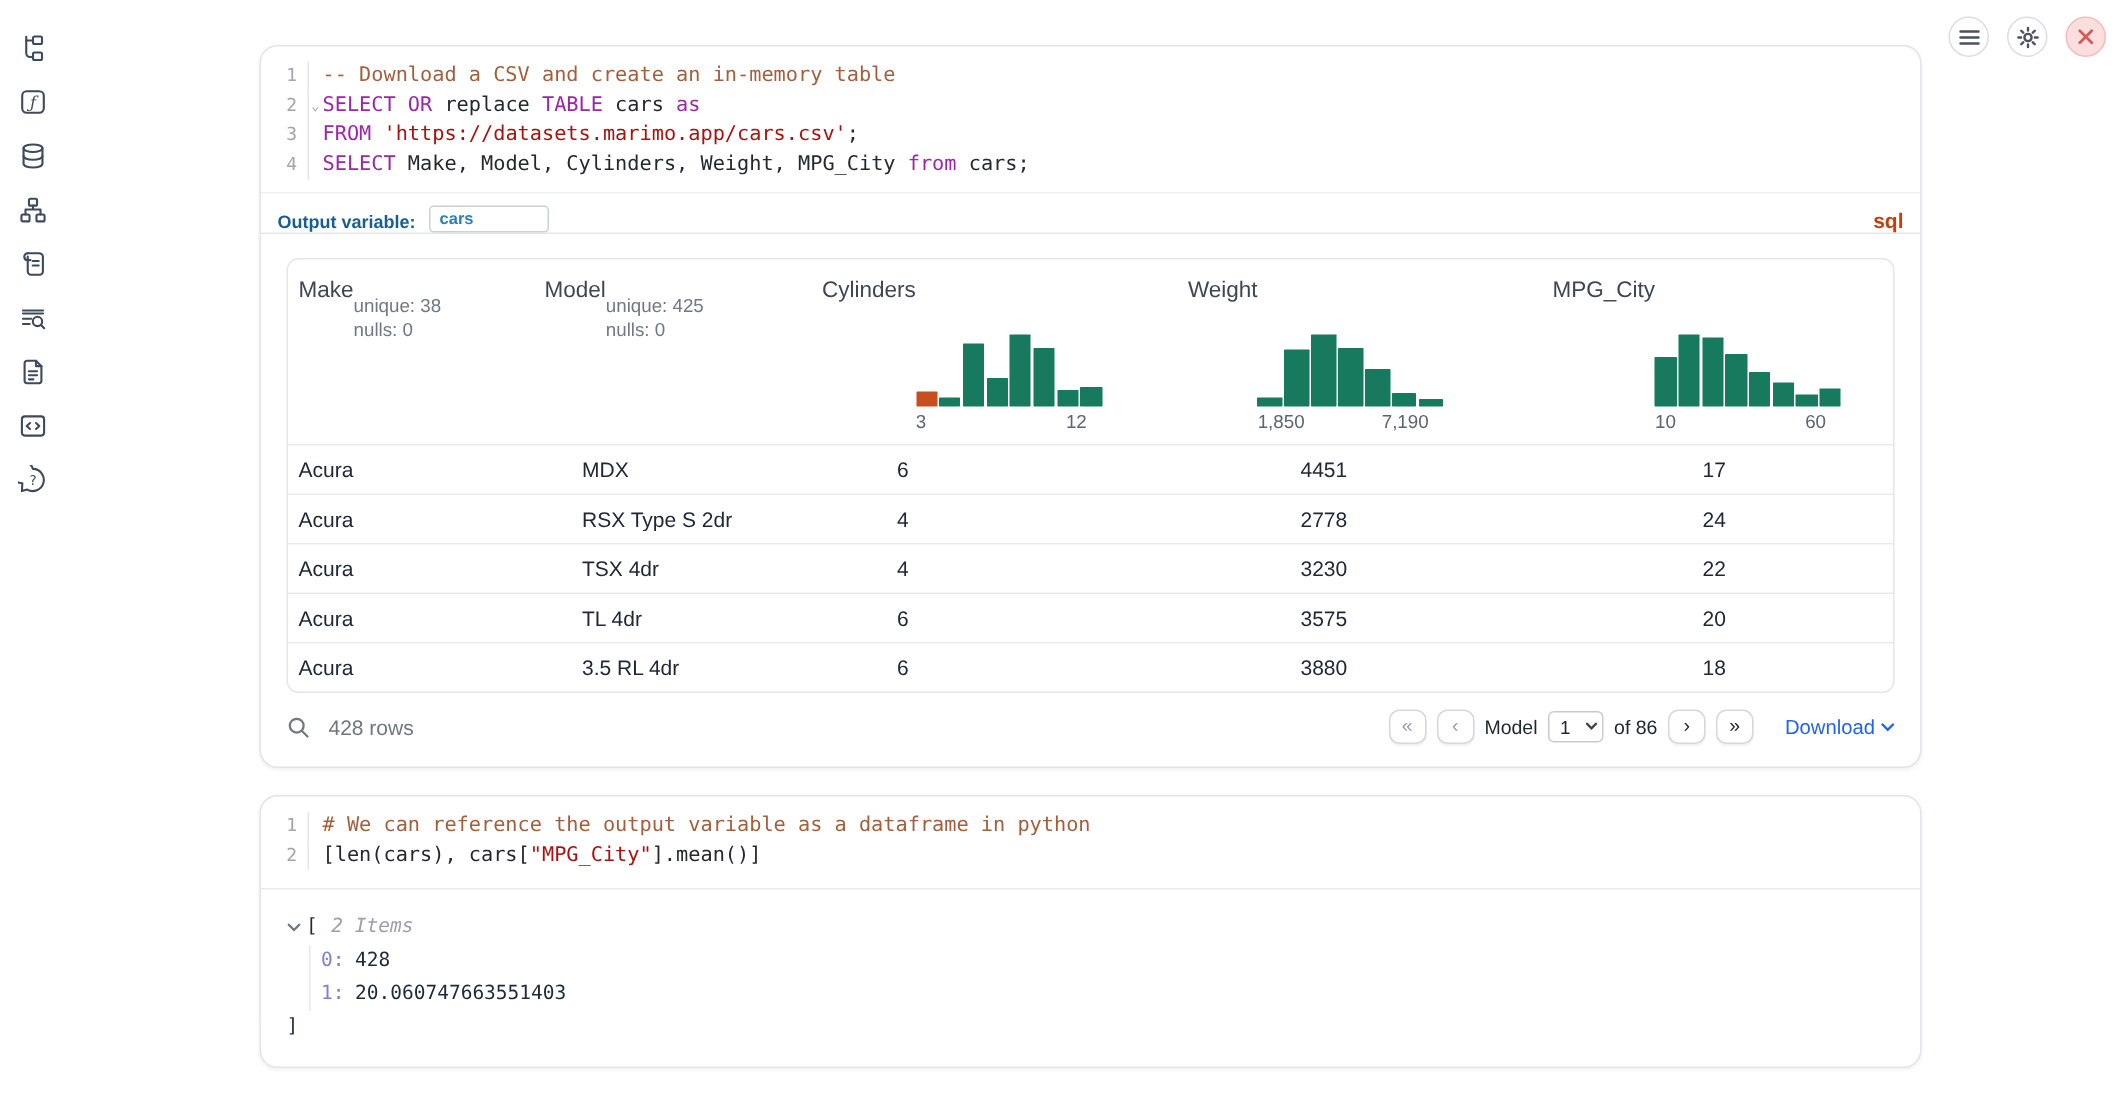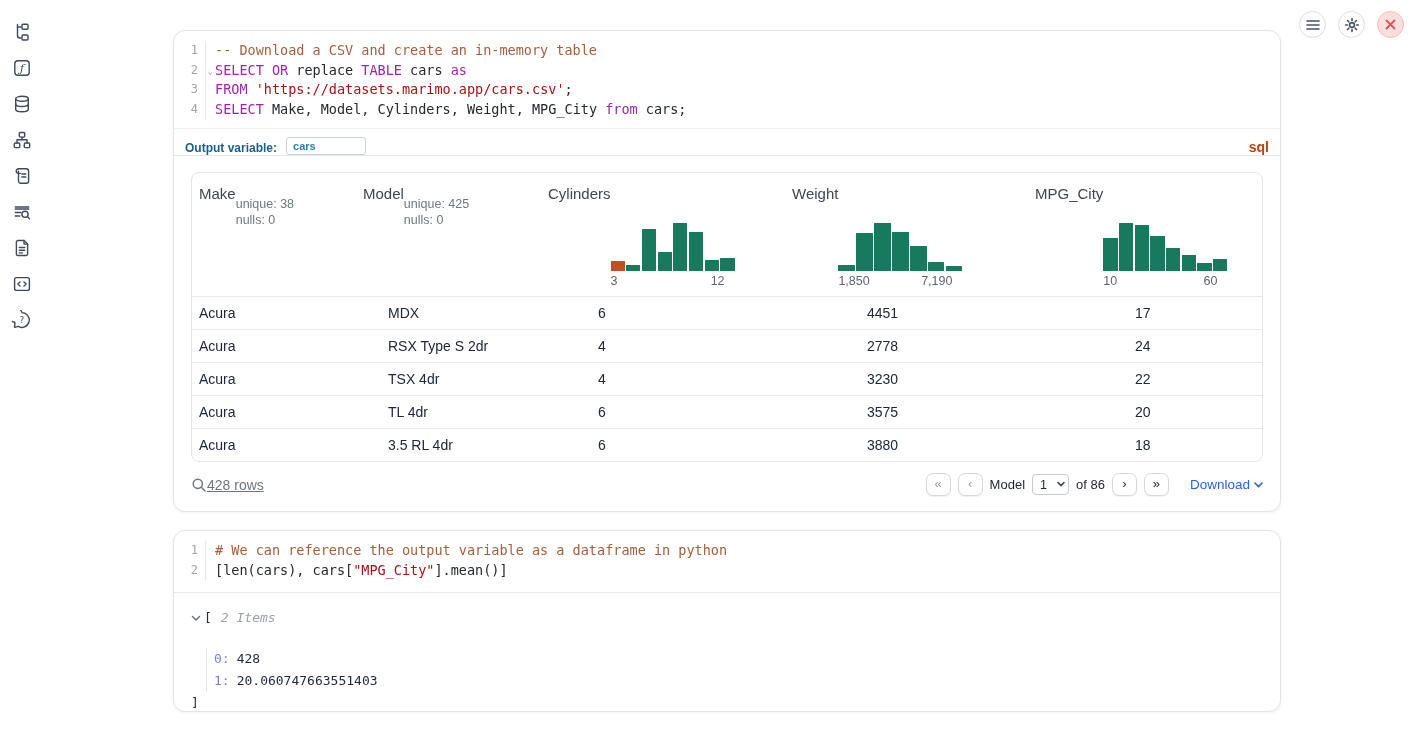--- a/index.html
+++ b/index.html
@@ -62,21 +62,21 @@
   .hist-labels { display:flex; justify-content:space-between; font-size:12.5px;
     color:#5c6573; margin-top:3px; padding-right:10px; }
   .trow { height:33px; border-top:1px solid #e8ebee; align-items:center;
     font-size:14px; color:#202837;gap:25px; }
   .td { padding-left:7px; overflow:hidden; white-space:nowrap; }
 
   
   .tfoot { height:46px; display:flex; align-items:center; padding:0 17px; }
   .search-icon { cursor:pointer; display:flex; }
   .search-icon svg { stroke:#707884; fill:none; stroke-width:1.5; stroke-linecap:round; }
-  .row-count { font-size:14px; color:#6e7680;text-decoration:underline; }
+  .row-count { margin-left:12px; font-size:14px; color:#6e7680; }
   .pager { margin-left:auto; display:flex; align-items:center; gap:7px; }
   .pg-btn { width:25px; height:23px; background:#fff; border:1px solid #d4d8de; border-radius:7px;
     box-shadow:0 1px 1px rgba(16,24,40,.06); display:flex; align-items:center; justify-content:center;
     font-size:13px; cursor:pointer; color:#1f2630; line-height:1; padding-bottom:2px; }
   .pg-btn.disabled { color:#98a0aa; }
   .pg-text { font-size:13px; color:#1f2630; }
   .select-wrap { position:relative; }
   .page-select { width:37px; height:21px; border:1px solid #c6ccd4; border-radius:4px; background:#fff;
     font-size:12.5px; color:#1f2630; appearance:none; -webkit-appearance:none; padding-left:7px; outline:none; }
   .select-wrap svg { position:absolute; right:4px; top:7px; pointer-events:none;
@@ -86,21 +86,21 @@
   .download-link svg { stroke:#2563eb; fill:none; stroke-width:1.6; stroke-linecap:round; }
 
   
   .code-area2 { padding:10px 0 12px 0; border-bottom:1px solid #e8eaed; }
   .py-output { padding:14px 0 0 17px; font-family:"DejaVu Sans Mono", monospace;
     font-size:13px; color:#1e293b; line-height:22px; }
   .tree-row1 { display:flex; align-items:center; }
   .tree-chevron { display:flex; margin-right:3px; cursor:pointer; }
   .tree-chevron svg { stroke:#6b7280; fill:none; stroke-width:1.5; stroke-linecap:round; }
   .items-label { font-style:italic; color:#9aa1ab; margin-left:9px; }
-  .tree-entries { margin-left:15px; border-left:1px solid #e6e9ec; padding-left:7px; margin-top:19px; }
+  .tree-entries { margin-left:15px; border-left:1px solid #e6e9ec; padding-left:7px; margin-top:1px; }
   .tree-key { color:#7d81d1; margin-right:7px; }
   .bracket { color:#1e293b; }
 </style>
 </head>
 <body>
 
 <div class="sidebar">
   <div class="side-icon">
     <svg width="20" height="20" viewBox="0 0 20 20">
       <path d="M5.5 2.5 v11 a2.5 2.5 0 0 0 2.5 2.5 h1"></path>

